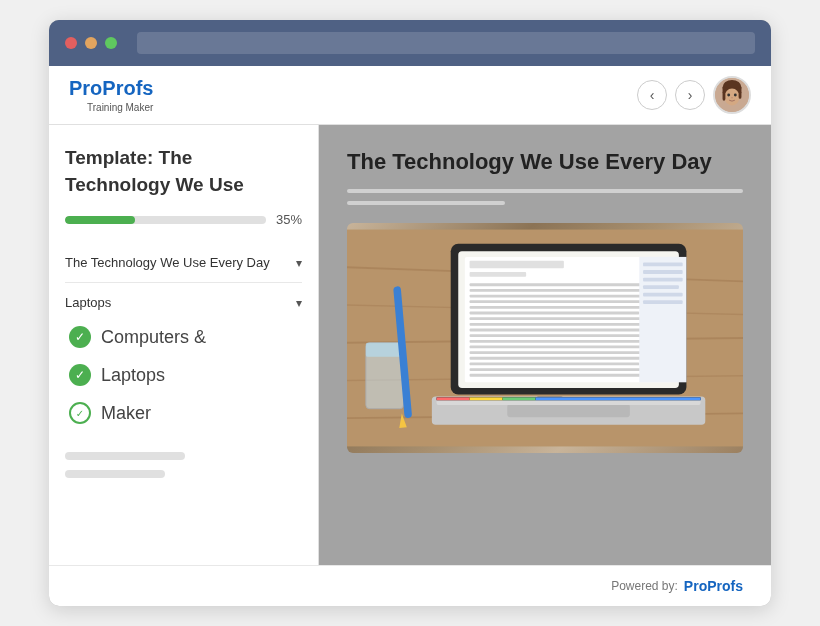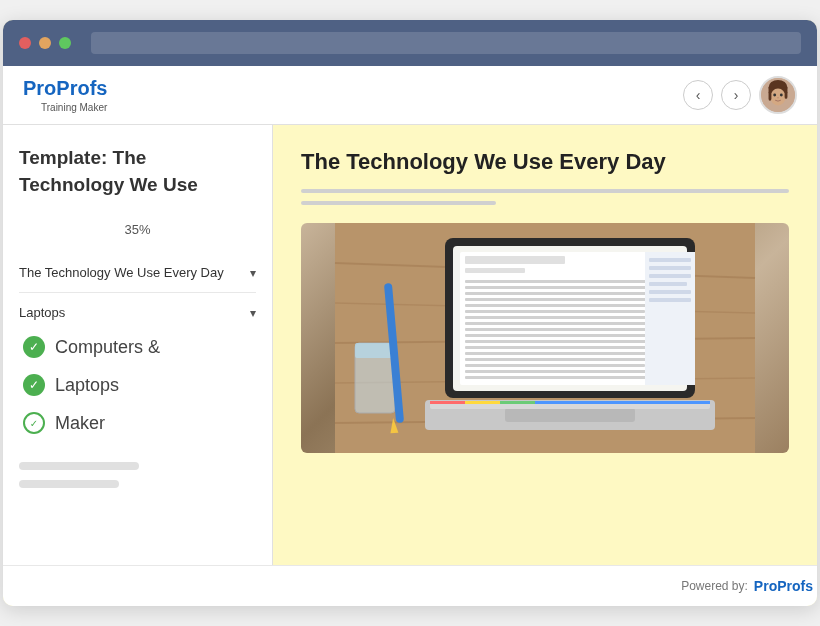--- a/index.html
+++ b/index.html
@@ -8,22 +8,22 @@
       font-family: -apple-system, BlinkMacSystemFont, 'Segoe UI', Arial, sans-serif;
       display: flex;
       flex-direction: column;
       align-items: center;
       justify-content: center;
       min-height: 100vh;
       padding: 20px;
     }
 
     .browser-window {
-      width: 814px;
-      background: #fef9c3;
+      width: 722px;
+      background: #a3a3a3;
       border-radius: 10px;
       box-shadow: 0 4px 20px rgba(0,0,0,0.15);
       overflow: hidden;
     }
 
     .browser-titlebar {
       background: #4f6184;
       padding: 12px 16px;
       display: flex;
       align-items: center;
@@ -135,21 +135,20 @@
       font-weight: 600;
       line-height: 1.4;
       margin-bottom: 14px;
     }
 
     .progress-bar-container {
       display: flex;
       align-items: center;
       gap: 10px;
       margin-bottom: 20px;
-      flex-direction: column;
     }
 
     .progress-bar-bg {
       flex: 1;
       height: 8px;
       background: #e0e0e0;
       border-radius: 4px;
       overflow: hidden;
     }
 
@@ -288,21 +287,21 @@
 
     
     .laptop-illustration {
       width: 100%;
       height: 100%;
     }
 
     
     .browser-footer {
       border-top: 1px solid #e8e8e8;
-      padding: 12px 4px;
+      padding: 12px 28px;
       display: flex;
       align-items: center;
       justify-content: flex-end;
       background: #fff;
     }
 
     .powered-by-text {
       font-size: 12px;
       color: #777;
       margin-right: 6px;

